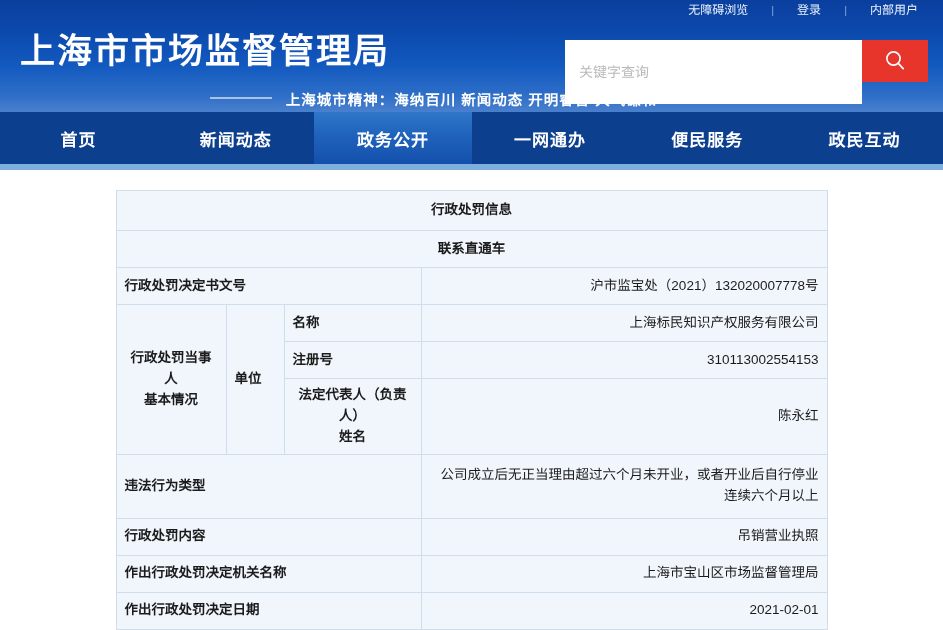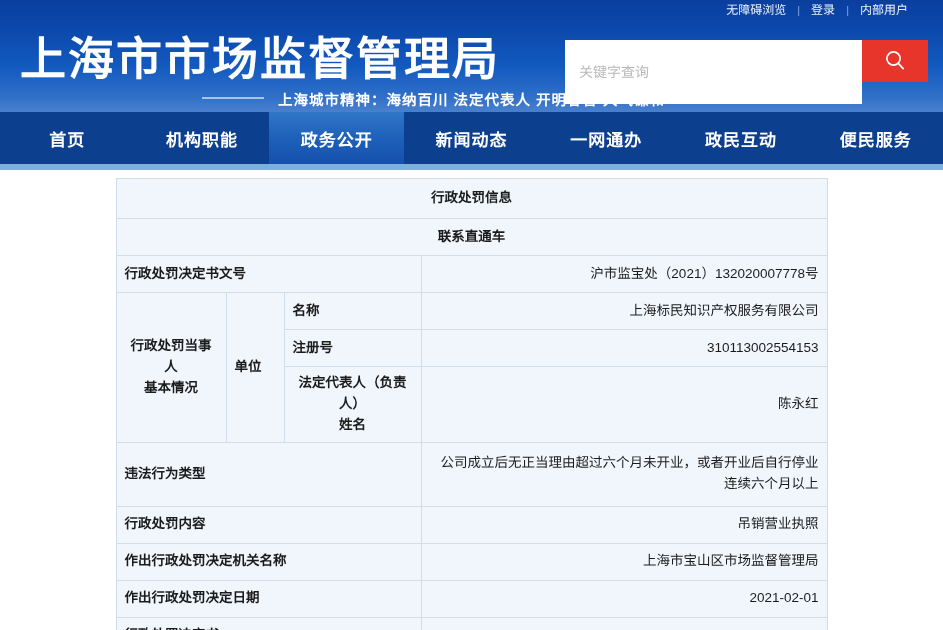--- a/index.html
+++ b/index.html
@@ -21,46 +21,46 @@
     position: relative;
     width: 943px;
     height: 112px;
     background: linear-gradient(to bottom, #0a3f9e 0%, #0c49ad 28%, #1259bf 58%, #2f6fc8 86%, #4a80cd 100%);
     overflow: hidden;
   }
 
   .utility-bar {
     position: absolute;
     top: 0;
-    right: 24px;
+    right: 14px;
     height: 20px;
     display: flex;
     align-items: center;
-    gap: 0;
+    gap: 12px;
     font-size: 12px;
     color: #e8f0fb;
   }
   .utility-link {
     color: #eaf1fc;
     text-decoration: none;
     padding: 0 11px;
     line-height: 20px;
     white-space: nowrap;
   }
   .utility-sep {
     color: #7fa7dd;
     font-size: 11px;
     line-height: 20px;
   }
 
   .brand-title {
     position: absolute;
     left: 20px;
     top: 22px;
-    font-size: 46px;
+    font-size: 35px;
     font-weight: bold;
     color: #ffffff;
     letter-spacing: 2px;
     white-space: nowrap;
     font-family: "Liberation Sans", "DejaVu Sans", sans-serif;
   }
 
   .search-wrap {
     position: absolute;
     left: 565px;
@@ -149,21 +149,21 @@
     width: 943px;
     height: 6px;
     background: #7fb0dd;
   }
 
   
   .content {
     width: 943px;
     height: 460px;
     background: #ffffff;
-    padding-top: 8px;
+    padding-top: 20px;
     box-sizing: border-box;
   }
 
   table.penalty-table {
     margin: 0 auto;
     width: 711px;
     border-collapse: collapse;
     background: #f1f6fc;
     table-layout: fixed;
   }
@@ -222,33 +222,32 @@
         <svg width="26" height="26" viewBox="0 0 26 26" fill="none" xmlns="http://www.w3.org/2000/svg">
           <circle cx="11.5" cy="10.5" r="6.6" stroke="#ffffff" stroke-width="1.7" fill="none"></circle>
           <line x1="16.3" y1="15.4" x2="21.2" y2="20.6" stroke="#ffffff" stroke-width="1.7" stroke-linecap="round"></line>
         </svg>
       </span>
     </button>
   </div>
 
   <div class="slogan-row">
     <span class="slogan-line"></span>
-    <span class="slogan-text">上海城市精神：海纳百川  法定代表人  开明睿智  大气谦和</span>
+    <span class="slogan-text">上海城市精神：海纳百川  新闻动态  开明睿智  大气谦和</span>
     <span class="slogan-line"></span>
   </div>
 </div>
 
 <div class="main-nav">
   <a class="nav-item">首页</a>
-  <a class="nav-item">机构职能</a>
+  <a class="nav-item">新闻动态</a>
   <a class="nav-item active">政务公开</a>
-  <a class="nav-item">新闻动态</a>
   <a class="nav-item">一网通办</a>
+  <a class="nav-item">便民服务</a>
   <a class="nav-item">政民互动</a>
-  <a class="nav-item">便民服务</a>
 </div>
 <div class="nav-underline"></div>
 
 <div class="content">
   <table class="penalty-table">
     <colgroup>
       <col style="width:110px">
       <col style="width:58px">
       <col style="width:137px">
       <col style="width:406px">

